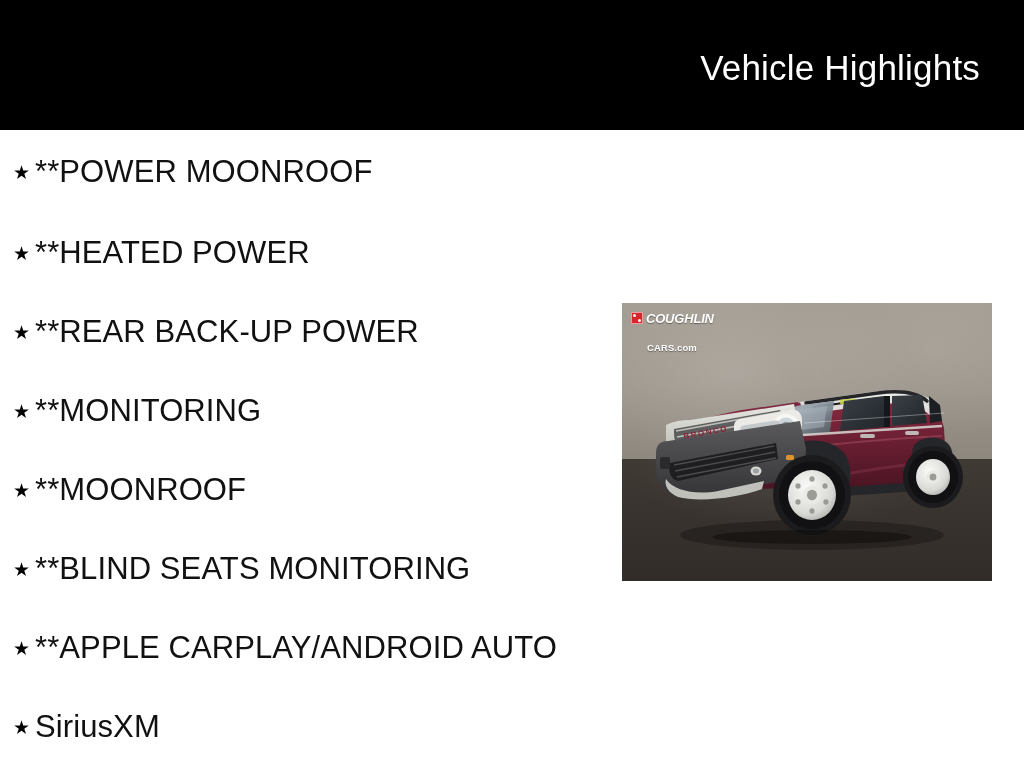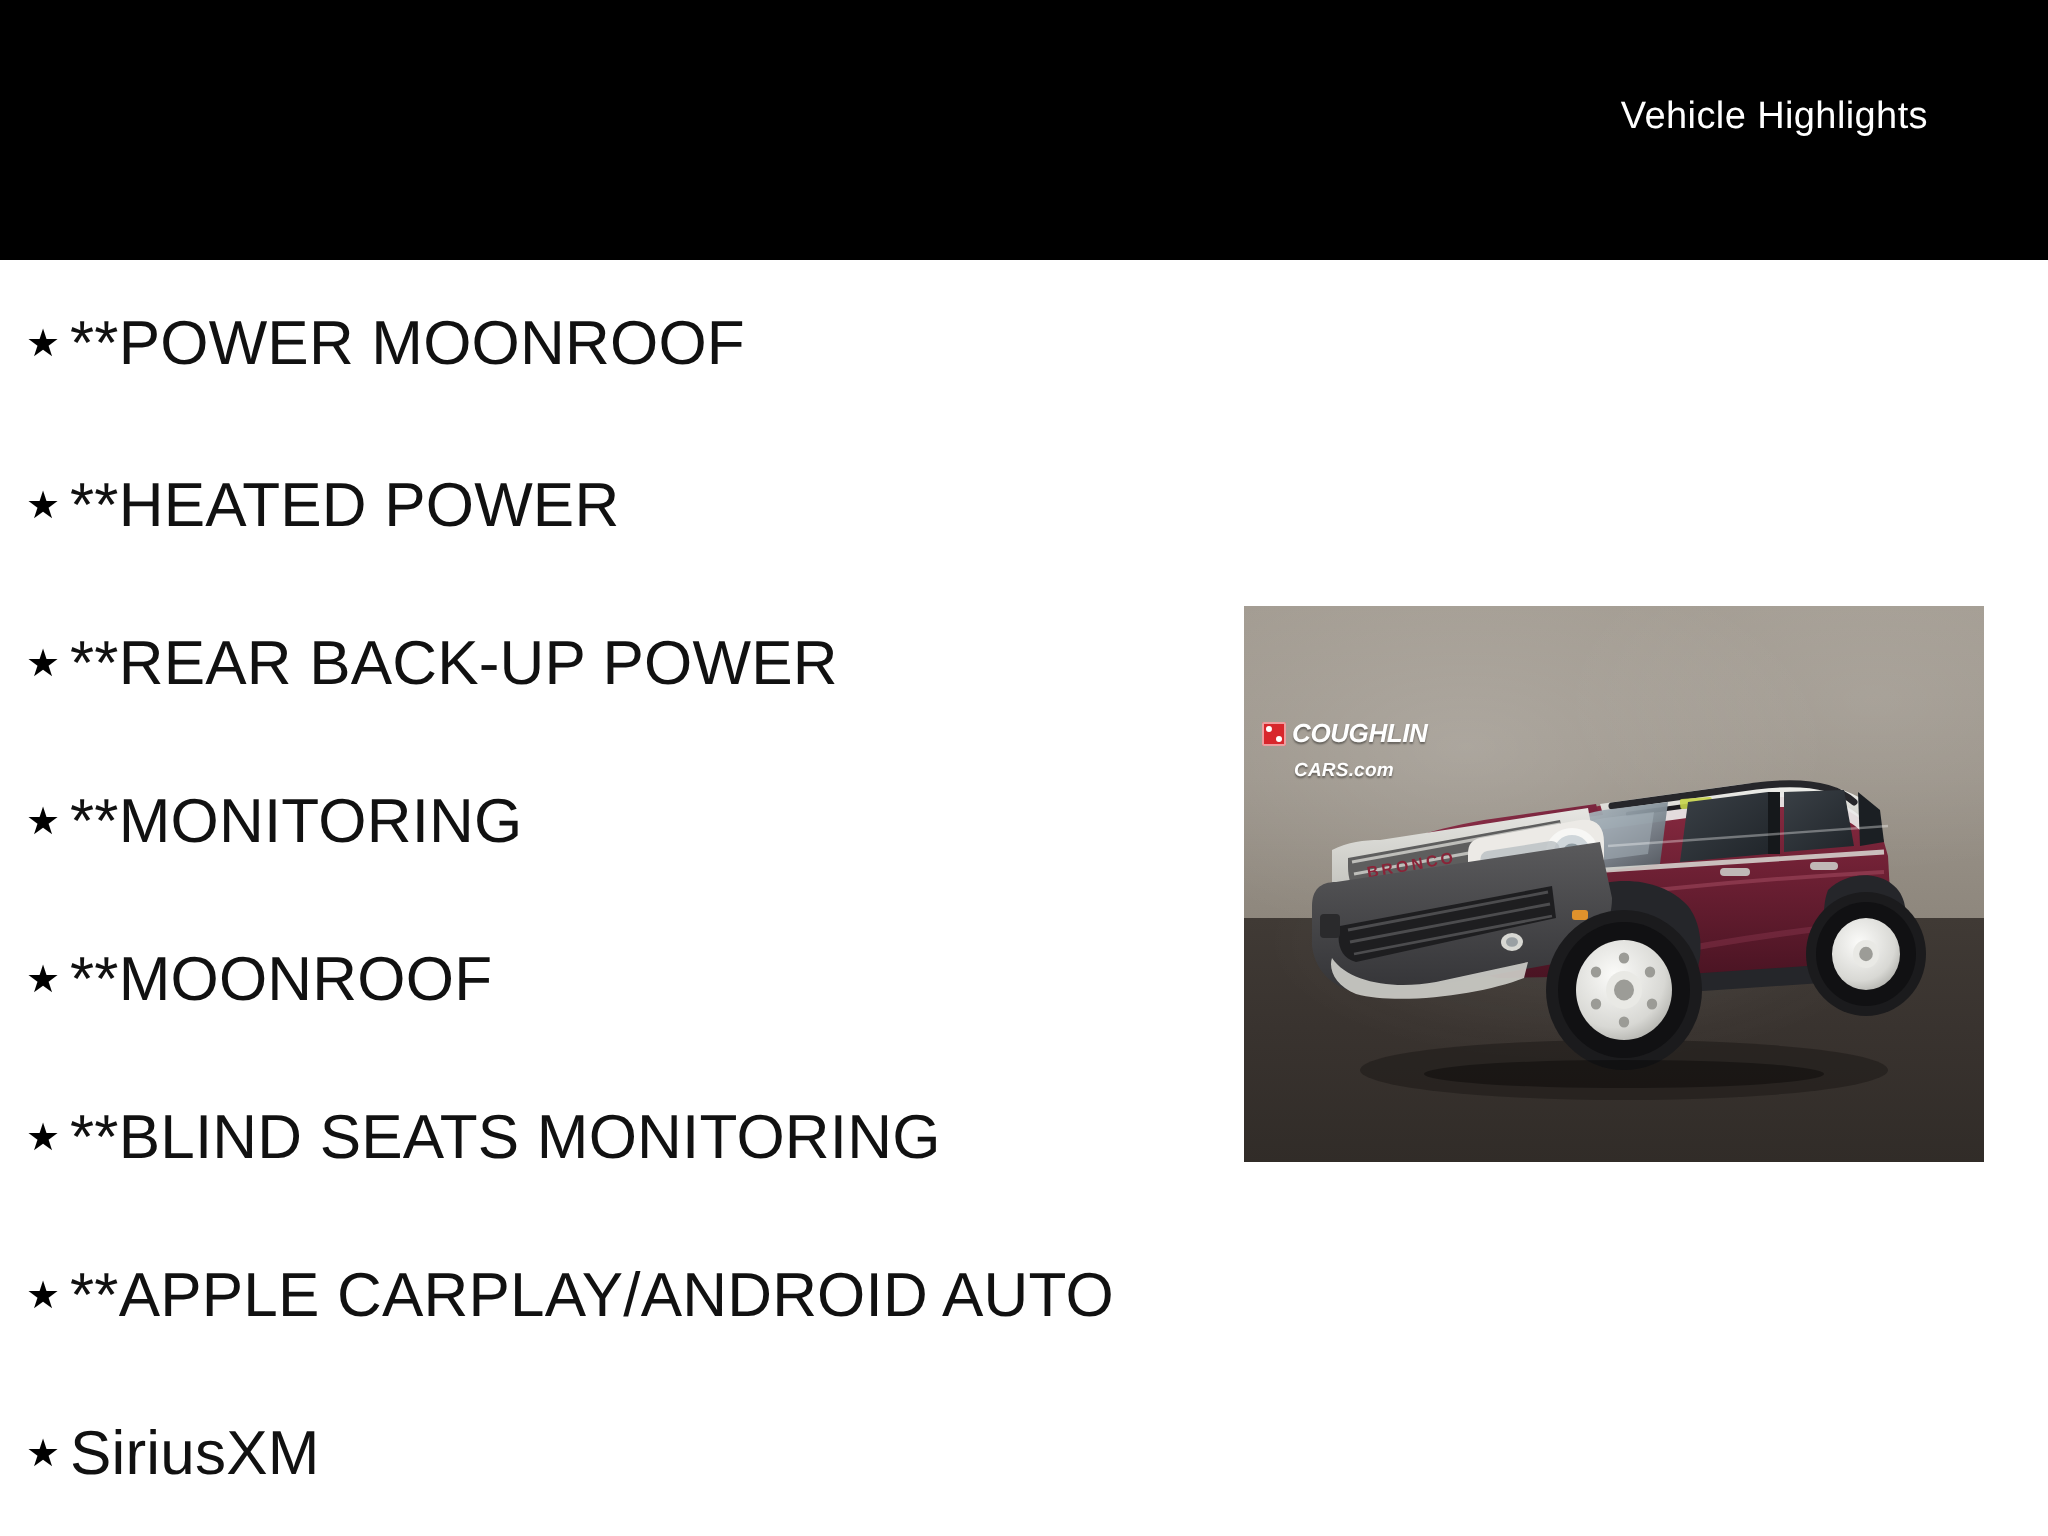--- a/index.html
+++ b/index.html
@@ -22,24 +22,24 @@
     position: absolute;
     left: 0;
     top: 0;
     width: 1024px;
     height: 130px;
     background: #000000;
     box-sizing: border-box;
   }
   #header-title {
     position: absolute;
-    right: 60px;
+    right: 44px;
     top: 48px;
     color: #ffffff;
-    font-size: 19px;
+    font-size: 35px;
     font-weight: 400;
     letter-spacing: 0.2px;
     white-space: nowrap;
   }
 
   
   #highlights-list {
     position: absolute;
     left: 0;
     top: 130px;
@@ -109,22 +109,20 @@
     position: absolute;
     left: 9px;
     top: 9px;
     display: flex;
     flex-direction: column;
     align-items: flex-start;
     z-index: 6;
   }
   #watermark-top {
     display: flex;
-    align-items: center;
-    margin-top: 48px;
   }
   #watermark-logo {
     width: 12px;
     height: 12px;
     background: #d8262c;
     border-radius: 1px;
     position: relative;
     margin-right: 3px;
     box-shadow: inset 0 0 0 1px rgba(255,255,255,0.55);
   }
@@ -150,24 +148,23 @@
     font-weight: bold;
     font-style: italic;
     letter-spacing: -0.2px;
     line-height: 1;
     text-shadow: 0 1px 1px rgba(0,0,0,0.4);
   }
   #watermark-sub {
     color: #ffffff;
     font-size: 9.5px;
     font-weight: bold;
-    font-style: italic;
     letter-spacing: 0.1px;
     line-height: 1;
-    margin-top: 8px;
+    margin-top: 18px;
     margin-left: 16px;
     text-shadow: 0 1px 1px rgba(0,0,0,0.4);
   }
 
   #vehicle-svg {
     position: absolute;
     left: 0; top: 0;
     width: 370px;
     height: 278px;
     z-index: 4;

